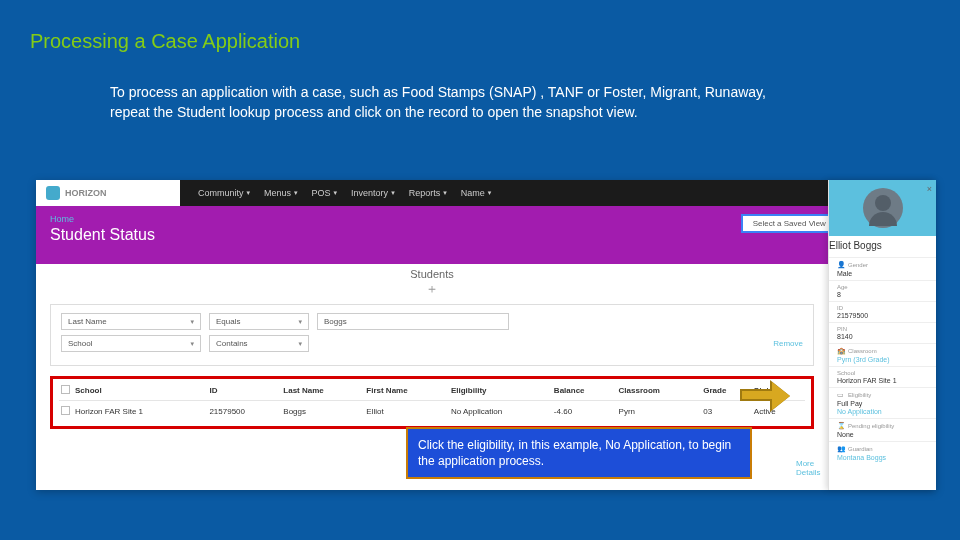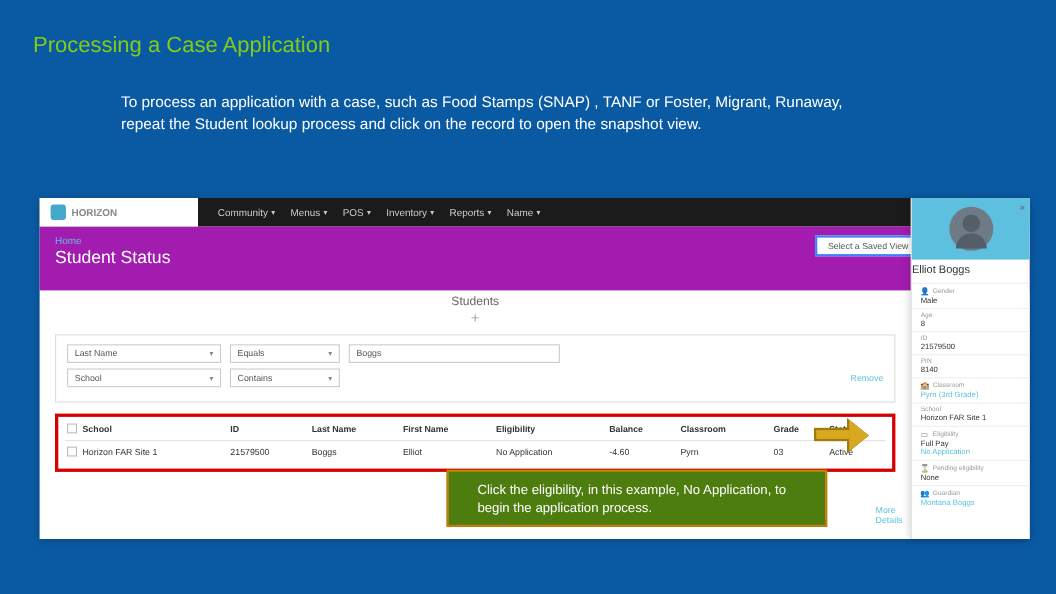--- a/index.html
+++ b/index.html
@@ -64,21 +64,21 @@
   .tbl td { padding:5px 2px; }
   .chk { width:9px; height:9px; border:1px solid #bbb; display:inline-block; }
   .more-outside { position:absolute; left: 760px; top: 195px; color:#5cc0de; font-size:8px; z-index:1; }
 
   
   .arrow-callout { position:absolute; left: 740px; top: 382px; width: 52px; height: 26px; z-index: 5; }
   .arrow-body { position:absolute; left:0; top:7px; width:34px; height:12px; background:#d8a820; border:2px solid #a07a10; }
   .arrow-head { position:absolute; left:32px; top:0; width:0; height:0; border-top:14px solid transparent; border-bottom:14px solid transparent; border-left:18px solid #d8a820; }
   .arrow-head-outline { position:absolute; left:30px; top:-2px; width:0; height:0; border-top:16px solid transparent; border-bottom:16px solid transparent; border-left:20px solid #a07a10; }
 
-  .callout-box { position:absolute; left:406px; top:427px; width:346px; background:#4d7c0f; border:2px solid #c97d06; color:#fff; font-size:12px; line-height:1.35; padding:8px 26px; z-index:6; }
+  .callout-box { position:absolute; left:406px; top:427px; width:346px; background:#1d4ed8; border:2px solid #c97d06; color:#fff; font-size:12px; line-height:1.35; padding:8px 10px; z-index:6; }
 
 </style>
 </head>
 <body>
 
 <div class="slide-title">Processing a Case Application</div>
 <div class="slide-instr">To process an application with a case, such as Food Stamps (SNAP) , TANF or Foster, Migrant, Runaway, repeat the Student lookup process and click on the record to open the snapshot view.</div>
 
 <div class="app-wrap">
 

